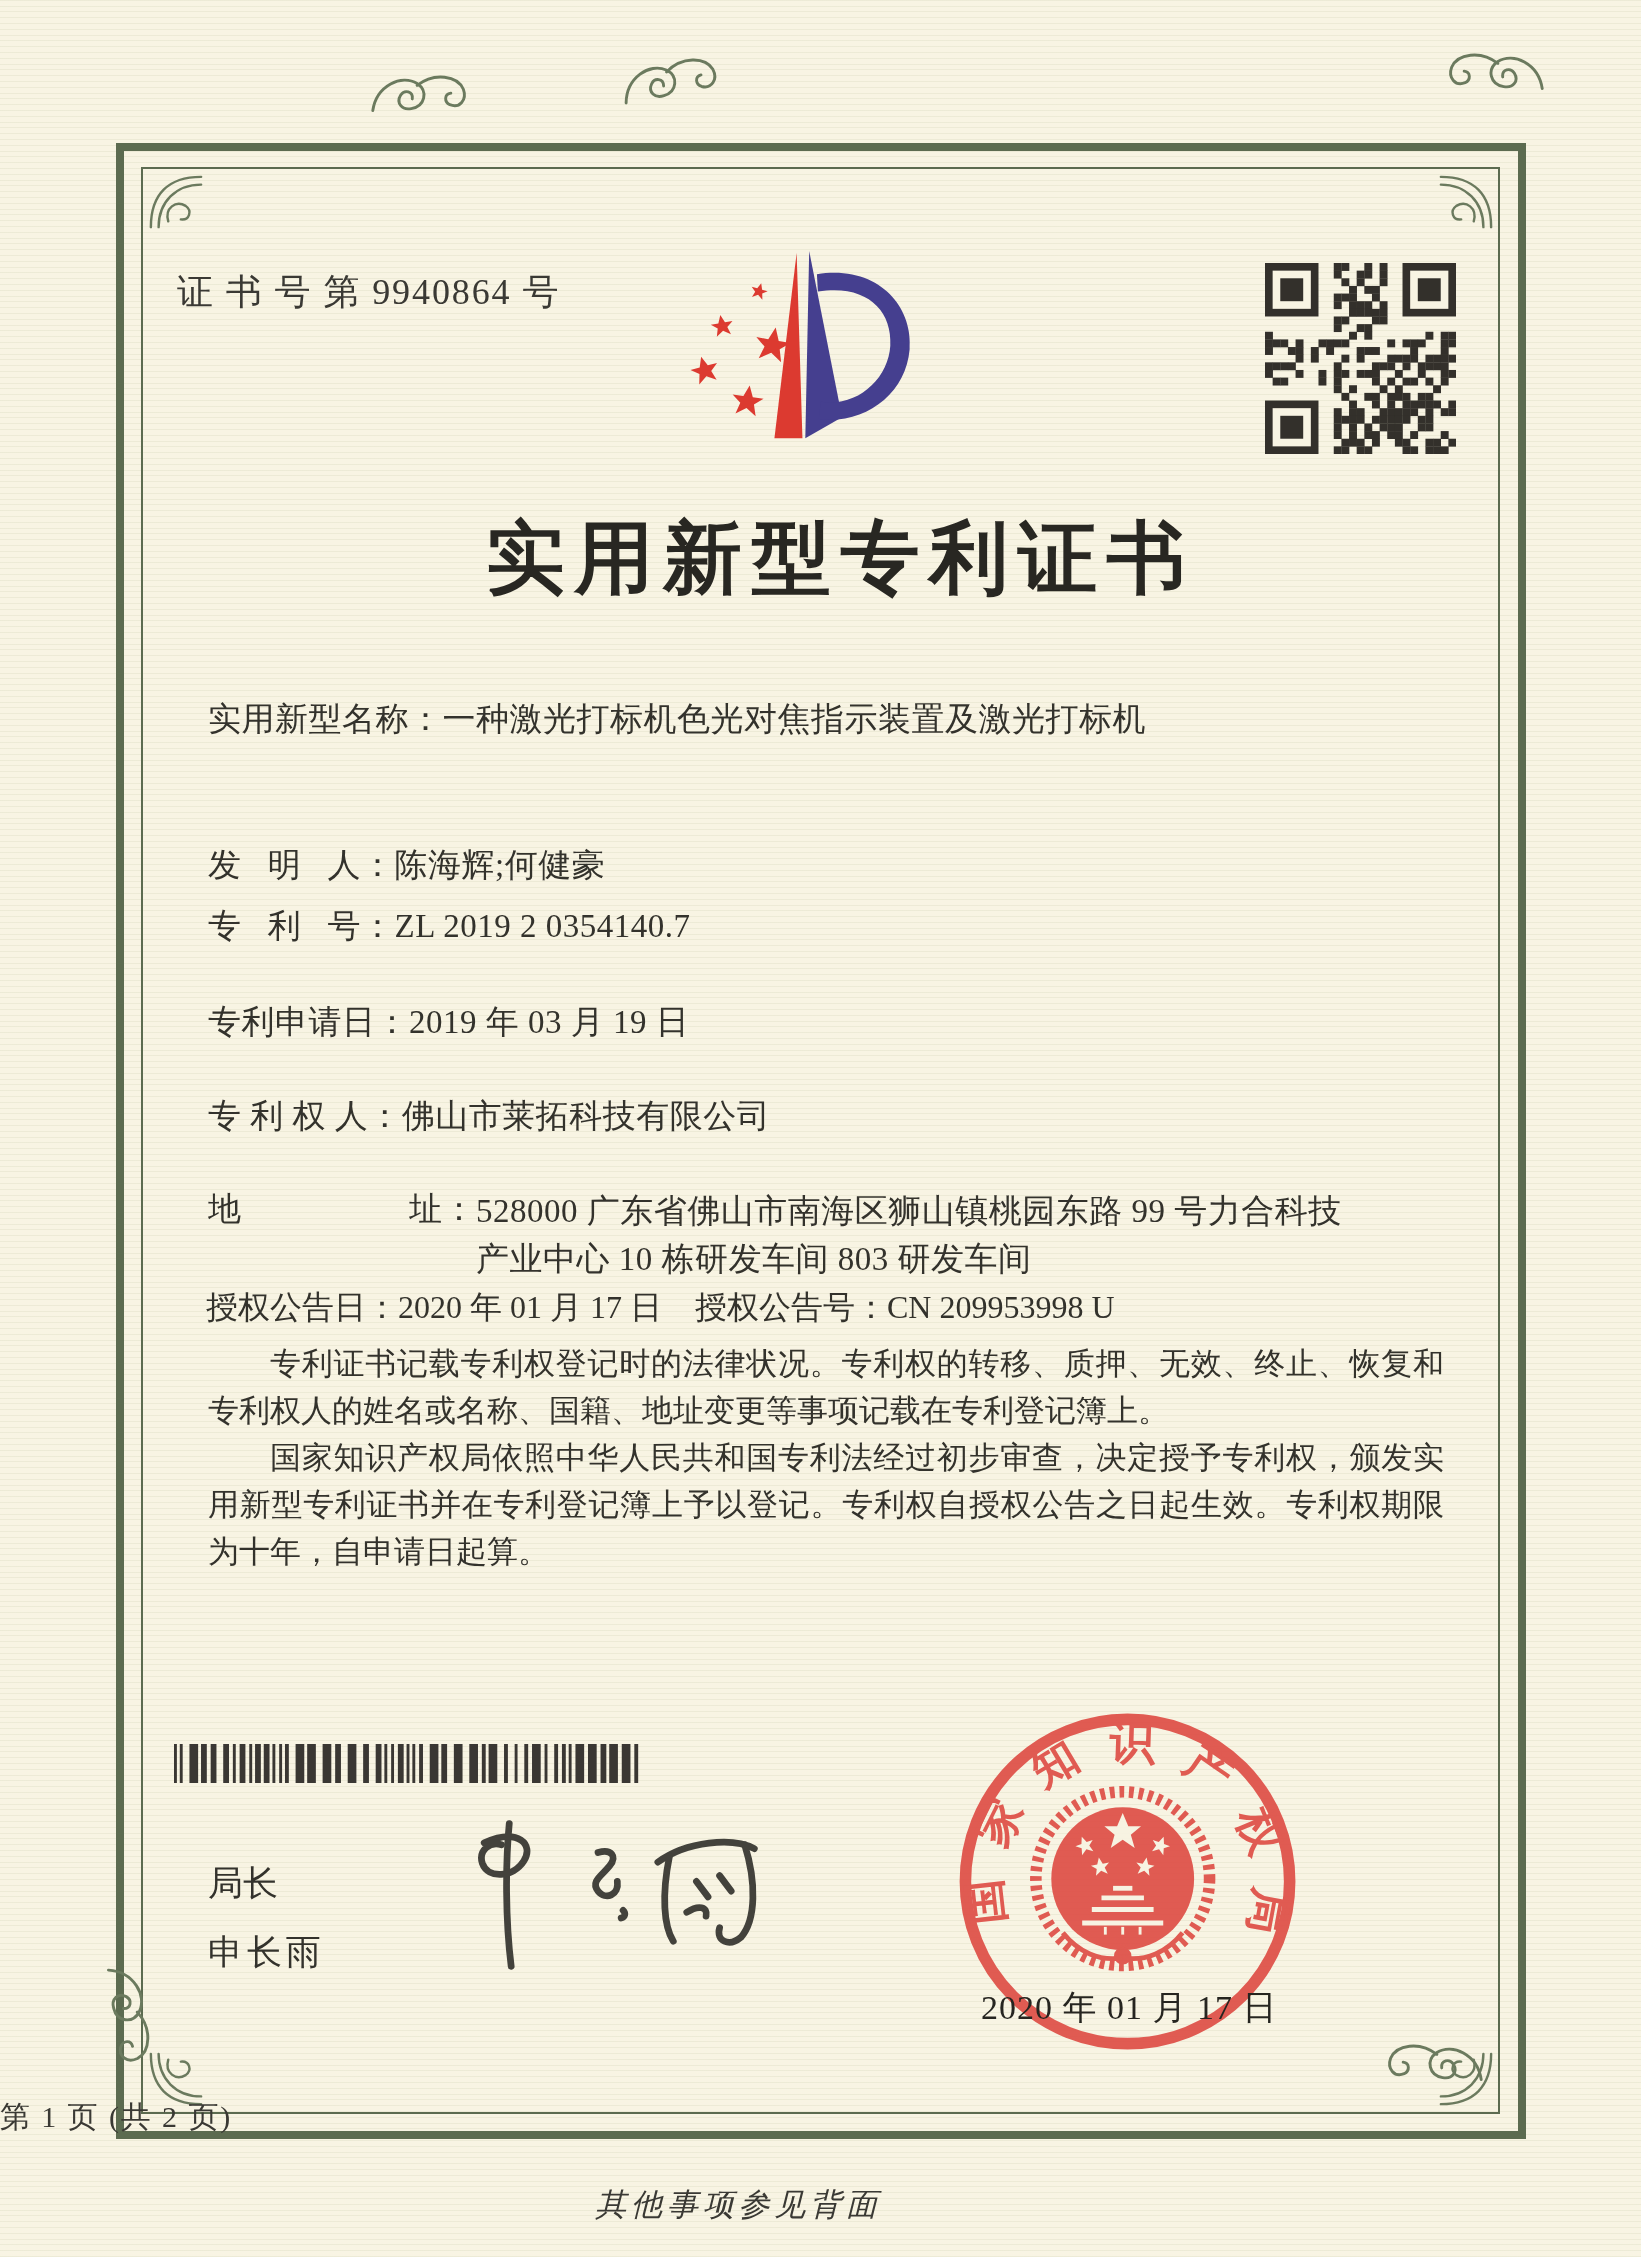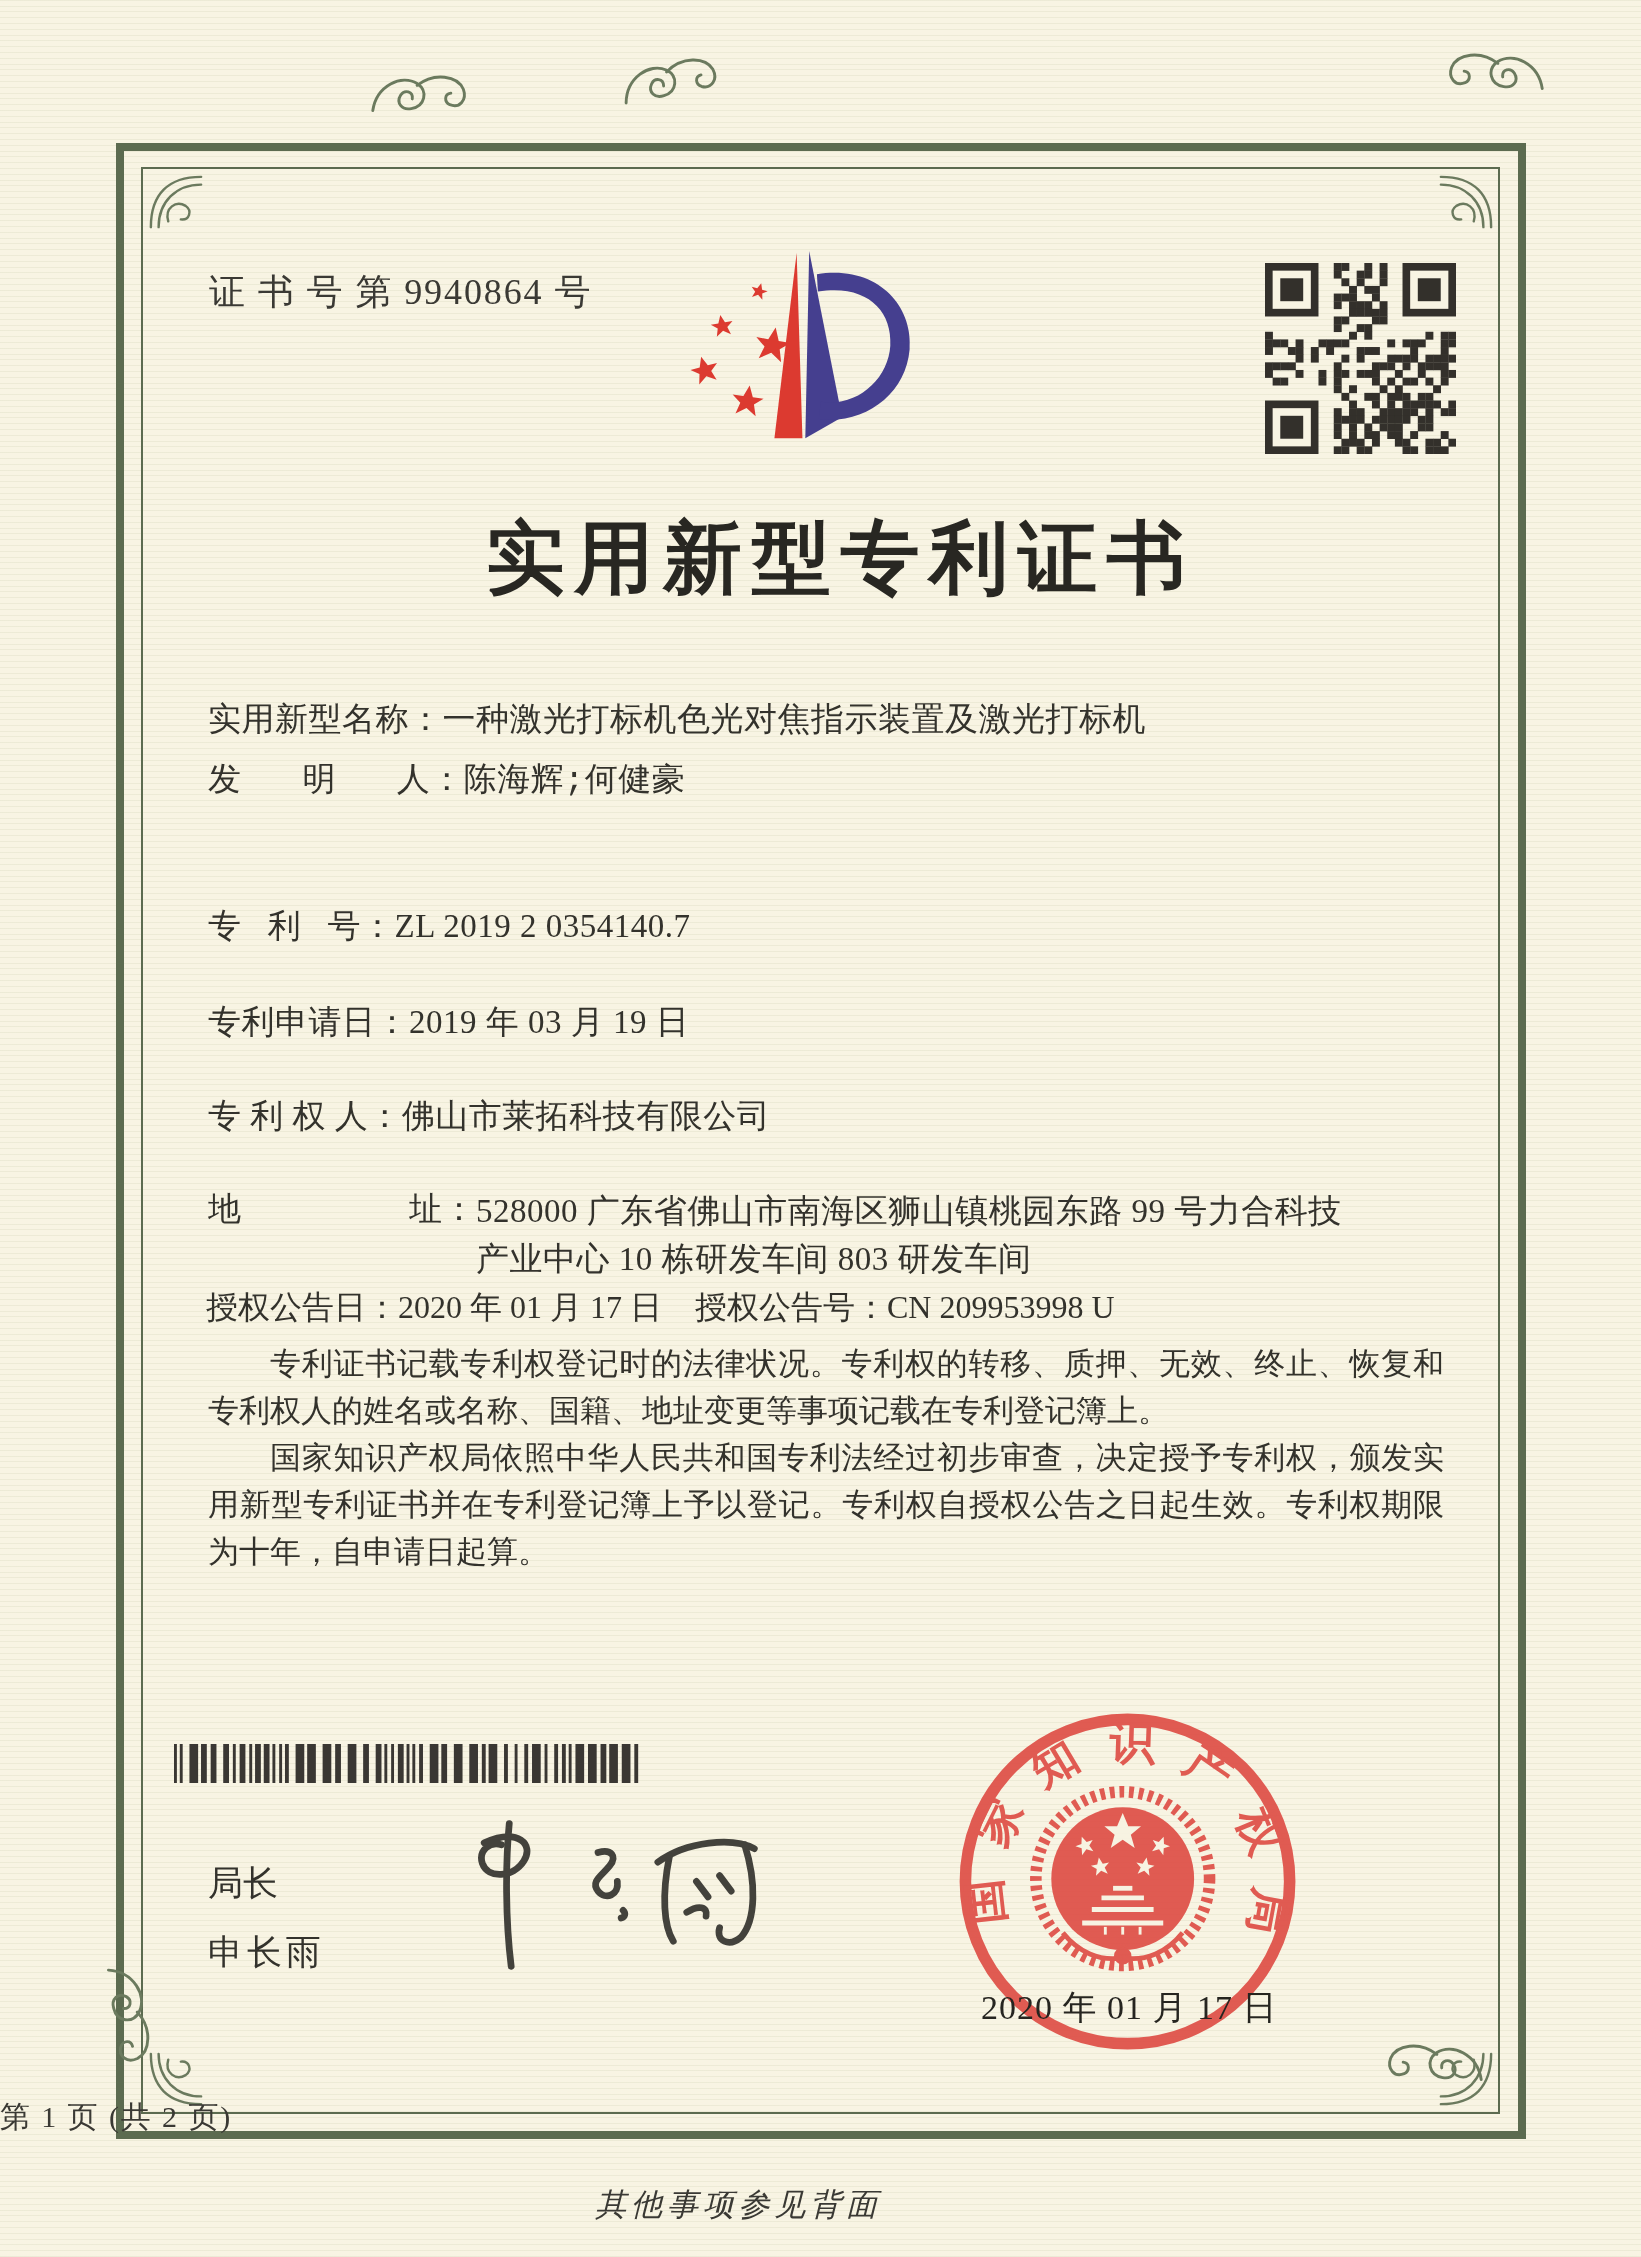--- a/index.html
+++ b/index.html
@@ -19,30 +19,30 @@
   .corner-tr{left:1437px;top:173px;transform:scaleX(-1);}
   .corner-bl{left:147px;top:2050px;transform:scaleY(-1);}
   .corner-br{left:1437px;top:2050px;transform:scale(-1,-1);}
   .orn{position:absolute;width:106px;height:58px;}
   .orn path{stroke:#6b7a5e;stroke-width:3;fill:none;stroke-linecap:round;}
   .orn1{left:367px;top:68px;}
   .orn2{left:618px;top:54px;transform:rotate(-8deg);}
   .orn3{left:1442px;top:46px;transform:scaleX(-1);}
   .orn4{left:73px;top:1987px;transform:rotate(85deg);}
   .orn5{left:1381px;top:2037px;transform:scaleX(-1);}
-  .cert-no{position:absolute;left:177px;top:268px;font-size:36px;letter-spacing:1.9px;color:#3a3934;margin-left:32px;}
+  .cert-no{position:absolute;left:177px;top:268px;font-size:36px;letter-spacing:1.9px;color:#3a3934;}
   .logo{position:absolute;left:674px;top:247px;width:253px;height:207px;}
   .qr{position:absolute;left:1265px;top:263px;width:191px;height:191px;}
   .title{position:absolute;left:0;top:506px;width:1641px;margin:0;text-align:center;
          font-size:79px;font-weight:bold;letter-spacing:9.7px;color:#282722;padding-left:20px;}
   .field{position:absolute;left:208px;font-size:33px;letter-spacing:0.5px;color:#33322c;}
   .flabel{white-space:pre;}
   .fvalue{white-space:pre;}
   .field-address .fvalue{display:inline-block;white-space:normal;width:869px;vertical-align:top;line-height:48px;}
-  .row1{top:697px;} .row2{top:757px;font-family:Liberation Mono, monospace;} .row3{top:904px;} .row4{top:1000px;}
+  .row1{top:697px;} .row2{top:843px;} .row3{top:904px;} .row4{top:1000px;}
   .row5{top:1094px;} .row6{top:1187px;}
   .grant-row{position:absolute;top:1286px;left:0;width:1641px;font-size:32px;color:#33322c;}
   .grant-left{position:absolute;left:206px;white-space:pre;}
   .grant-right{position:absolute;left:695px;white-space:pre;}
   .paragraphs{position:absolute;left:208px;top:1340px;width:1236px;font-size:31px;
               line-height:47px;text-align:justify;color:#33322c;}
   .paragraphs p{margin:0;text-indent:2em;}
   .barcode{position:absolute;left:174px;top:1744px;width:469px;height:39px;}
   .director-title{position:absolute;left:208px;top:1860px;font-size:35px;color:#33322c;}
   .director-name{position:absolute;left:208px;top:1929px;font-size:35px;letter-spacing:3.9px;color:#33322c;}

